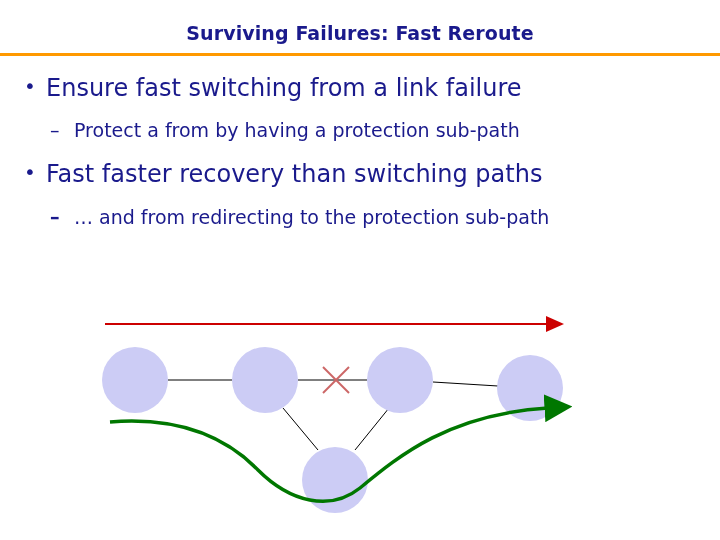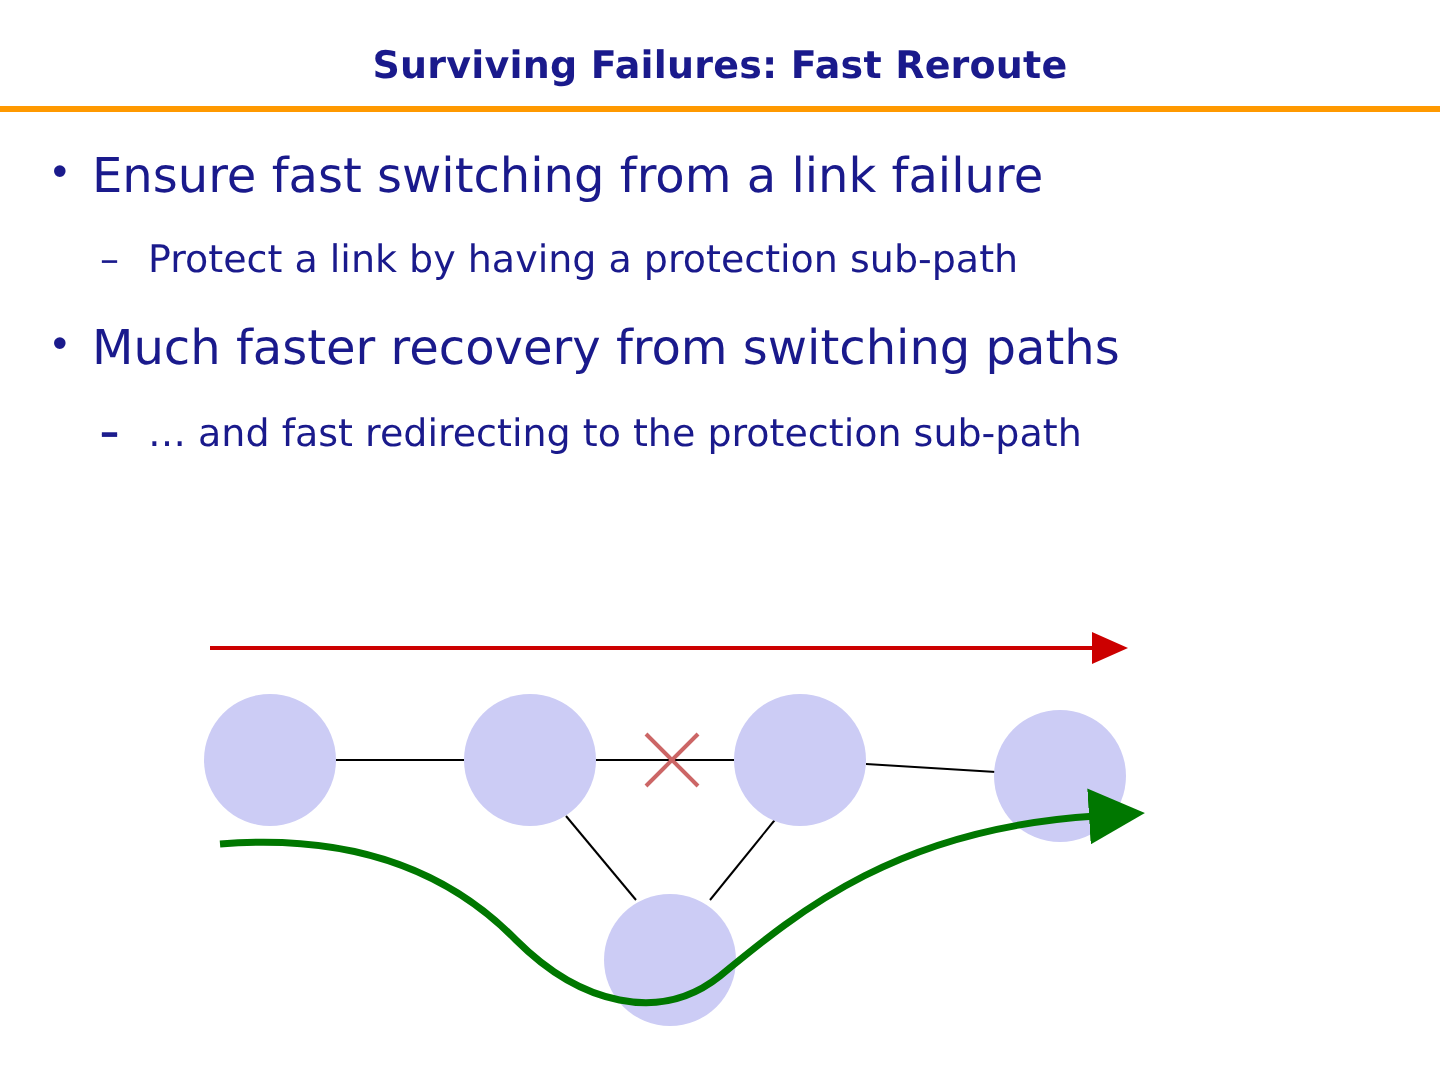--- a/index.html
+++ b/index.html
@@ -96,39 +96,39 @@
 
     <div class="bullet-l1">
       <span class="marker">•</span>
       <span>Ensure fast switching from a link failure</span>
     </div>
 
     <div class="spacer-1"></div>
 
     <div class="bullet-l2">
       <span class="marker">–</span>
-      <span>Protect a link by having a protection sub-path</span>
+      <span>Protect a from by having a protection sub-path</span>
     </div>
 
     <div class="spacer-2"></div>
 
     <div class="bullet-l1">
       <span class="marker">•</span>
-      <span>Much faster recovery from switching paths</span>
+      <span>Fast faster recovery than switching paths</span>
     </div>
 
     <div class="spacer-1"></div>
 
     <div class="bullet-l2">
       <span class="marker">–</span>
     </div>
 
     <div class="bullet-l2">
       <span class="marker">–</span>
-      <span>… and fast redirecting to the protection sub-path</span>
+      <span>… and from redirecting to the protection sub-path</span>
     </div>
 
   </div>
 
   <div class="diagram">
     <svg width="720" height="250" viewBox="0 0 720 250" xmlns="http://www.w3.org/2000/svg">
       <defs>
         <marker id="arrow-red" markerWidth="9" markerHeight="9" refX="1" refY="4" orient="auto">
           <path d="M0,0 L9,4 L0,8 z" fill="#cc0000"></path>
         </marker>

